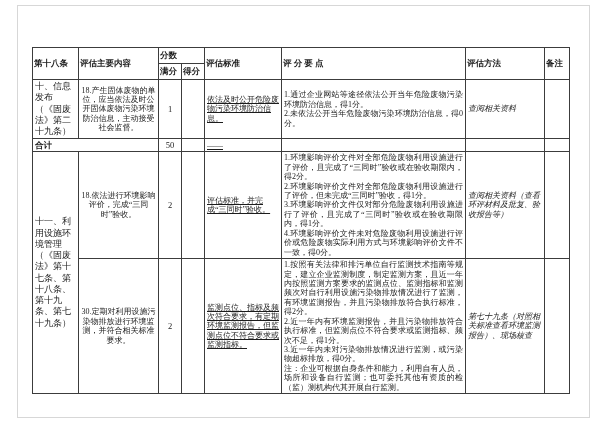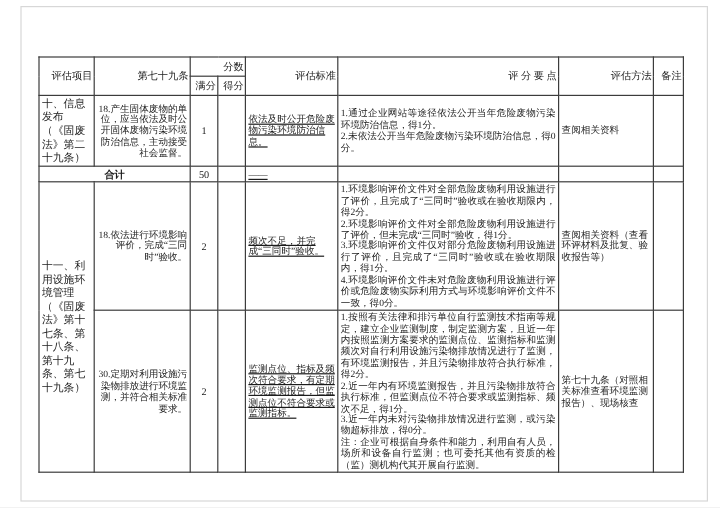--- a/index.html
+++ b/index.html
@@ -4,31 +4,31 @@
 <style>
   html,body{margin:0;padding:0;background:#e9e9e9;}
   .sheet{position:relative;width:600px;height:423px;background:#ffffff;overflow:hidden;
          font-family:"Liberation Serif","DejaVu Serif",serif;color:#1c1c1c;}
   .page-frame{position:absolute;left:17px;top:5px;width:571px;height:411px;
               border:1px solid #d7d7d7;pointer-events:none;}
   table.eval{position:absolute;left:32px;top:47px;width:537px;border-collapse:collapse;
              table-layout:fixed;font-size:8px;line-height:1.18;}
   table.eval th,table.eval td{border:1px solid #3c3c3c;padding:1px 2px;vertical-align:middle;
              overflow:hidden;word-break:break-all;}
-  table.eval th{font-weight:normal;text-align:right;font-size:8.5px;height:13px;padding:1px;}
+  table.eval th{font-weight:bold;text-align:left;font-size:8.5px;height:13px;padding:1px;}
   td.c-section{font-size:9px;line-height:1.25;text-align:left;}
-  td.c-content{text-align:right;}
+  td.c-content{text-align:center;}
   td.c-score{text-align:center;font-size:8.5px;}
   td.c-standard{text-align:left;text-decoration:underline;}
   td.c-points{text-align:justify;white-space:pre-line;vertical-align:middle;}
-  td.c-method{text-align:left;}
+  td.c-method{text-align:left;font-style:italic;}
   tr.r-18{height:45px;}
   tr.r-sub{height:13px;}
   tr.r-sub td{padding:0 2px;}
-  td.c-sub-label{text-align:center;font-size:8.5px;font-weight:bold;margin-top:28px;}
+  td.c-sub-label{font-size:8.5px;font-weight:bold;margin-top:28px;}
   .page-number{position:absolute;left:0;right:0;top:384px;text-align:center;
                font-size:10px;letter-spacing:1px;color:#2a2a2a;}
 </style>
 </head>
 <body>
 
 <div class="sheet">
   <div class="page-frame"></div>
 
   <table class="eval">
@@ -37,22 +37,22 @@
         <col style="width:80px">
         <col style="width:23px">
         <col style="width:23px">
       <col style="width:77px">
         <col style="width:184px">
         <col style="width:79px">
         <col style="width:25px">
     </colgroup>
     <thead>
       <tr>
-        <th rowspan="2">评估项目</th>
-        <th rowspan="2">第七十九条</th>
+        <th rowspan="2">第十八条</th>
+        <th rowspan="2">评估主要内容</th>
         <th colspan="2">分数</th>
         <th rowspan="2">评估标准</th>
         <th rowspan="2">评 分 要 点</th>
         <th rowspan="2">评估方法</th>
         <th rowspan="2">备注</th>
       </tr>
       <tr>
         <th>满分</th>
         <th>得分</th>
       </tr>
@@ -76,21 +76,21 @@
         <td class="c-standard">——</td>
         <td></td>
         <td></td>
         <td></td>
       </tr>
       <tr>
         <td rowspan="2" class="c-section">十一、利用设施环境管理（《固废法》第十七条、第十八条、第十九条、第七十九条）</td>
         <td class="c-content">18.依法进行环境影响评价，完成“三同时”验收。</td>
         <td class="c-score">2</td>
         <td class="c-score"></td>
-        <td class="c-standard">频次不足，并完成“三同时”验收。</td>
+        <td class="c-standard">评估标准，并完成“三同时”验收。</td>
         <td class="c-points">1.环境影响评价文件对全部危险废物利用设施进行了评价，且完成了“三同时”验收或在验收期限内，得2分。
 2.环境影响评价文件对全部危险废物利用设施进行了评价，但未完成“三同时”验收，得1分。
 3.环境影响评价文件仅对部分危险废物利用设施进行了评价，且完成了“三同时”验收或在验收期限内，得1分。
 4.环境影响评价文件未对危险废物利用设施进行评价或危险废物实际利用方式与环境影响评价文件不一致，得0分。</td>
         <td class="c-method">查阅相关资料（查看环评材料及批复、验收报告等）</td>
         <td></td>
       </tr>
       <tr>
         <td class="c-content">30.定期对利用设施污染物排放进行环境监测，并符合相关标准要求。</td>
         <td class="c-score">2</td>

